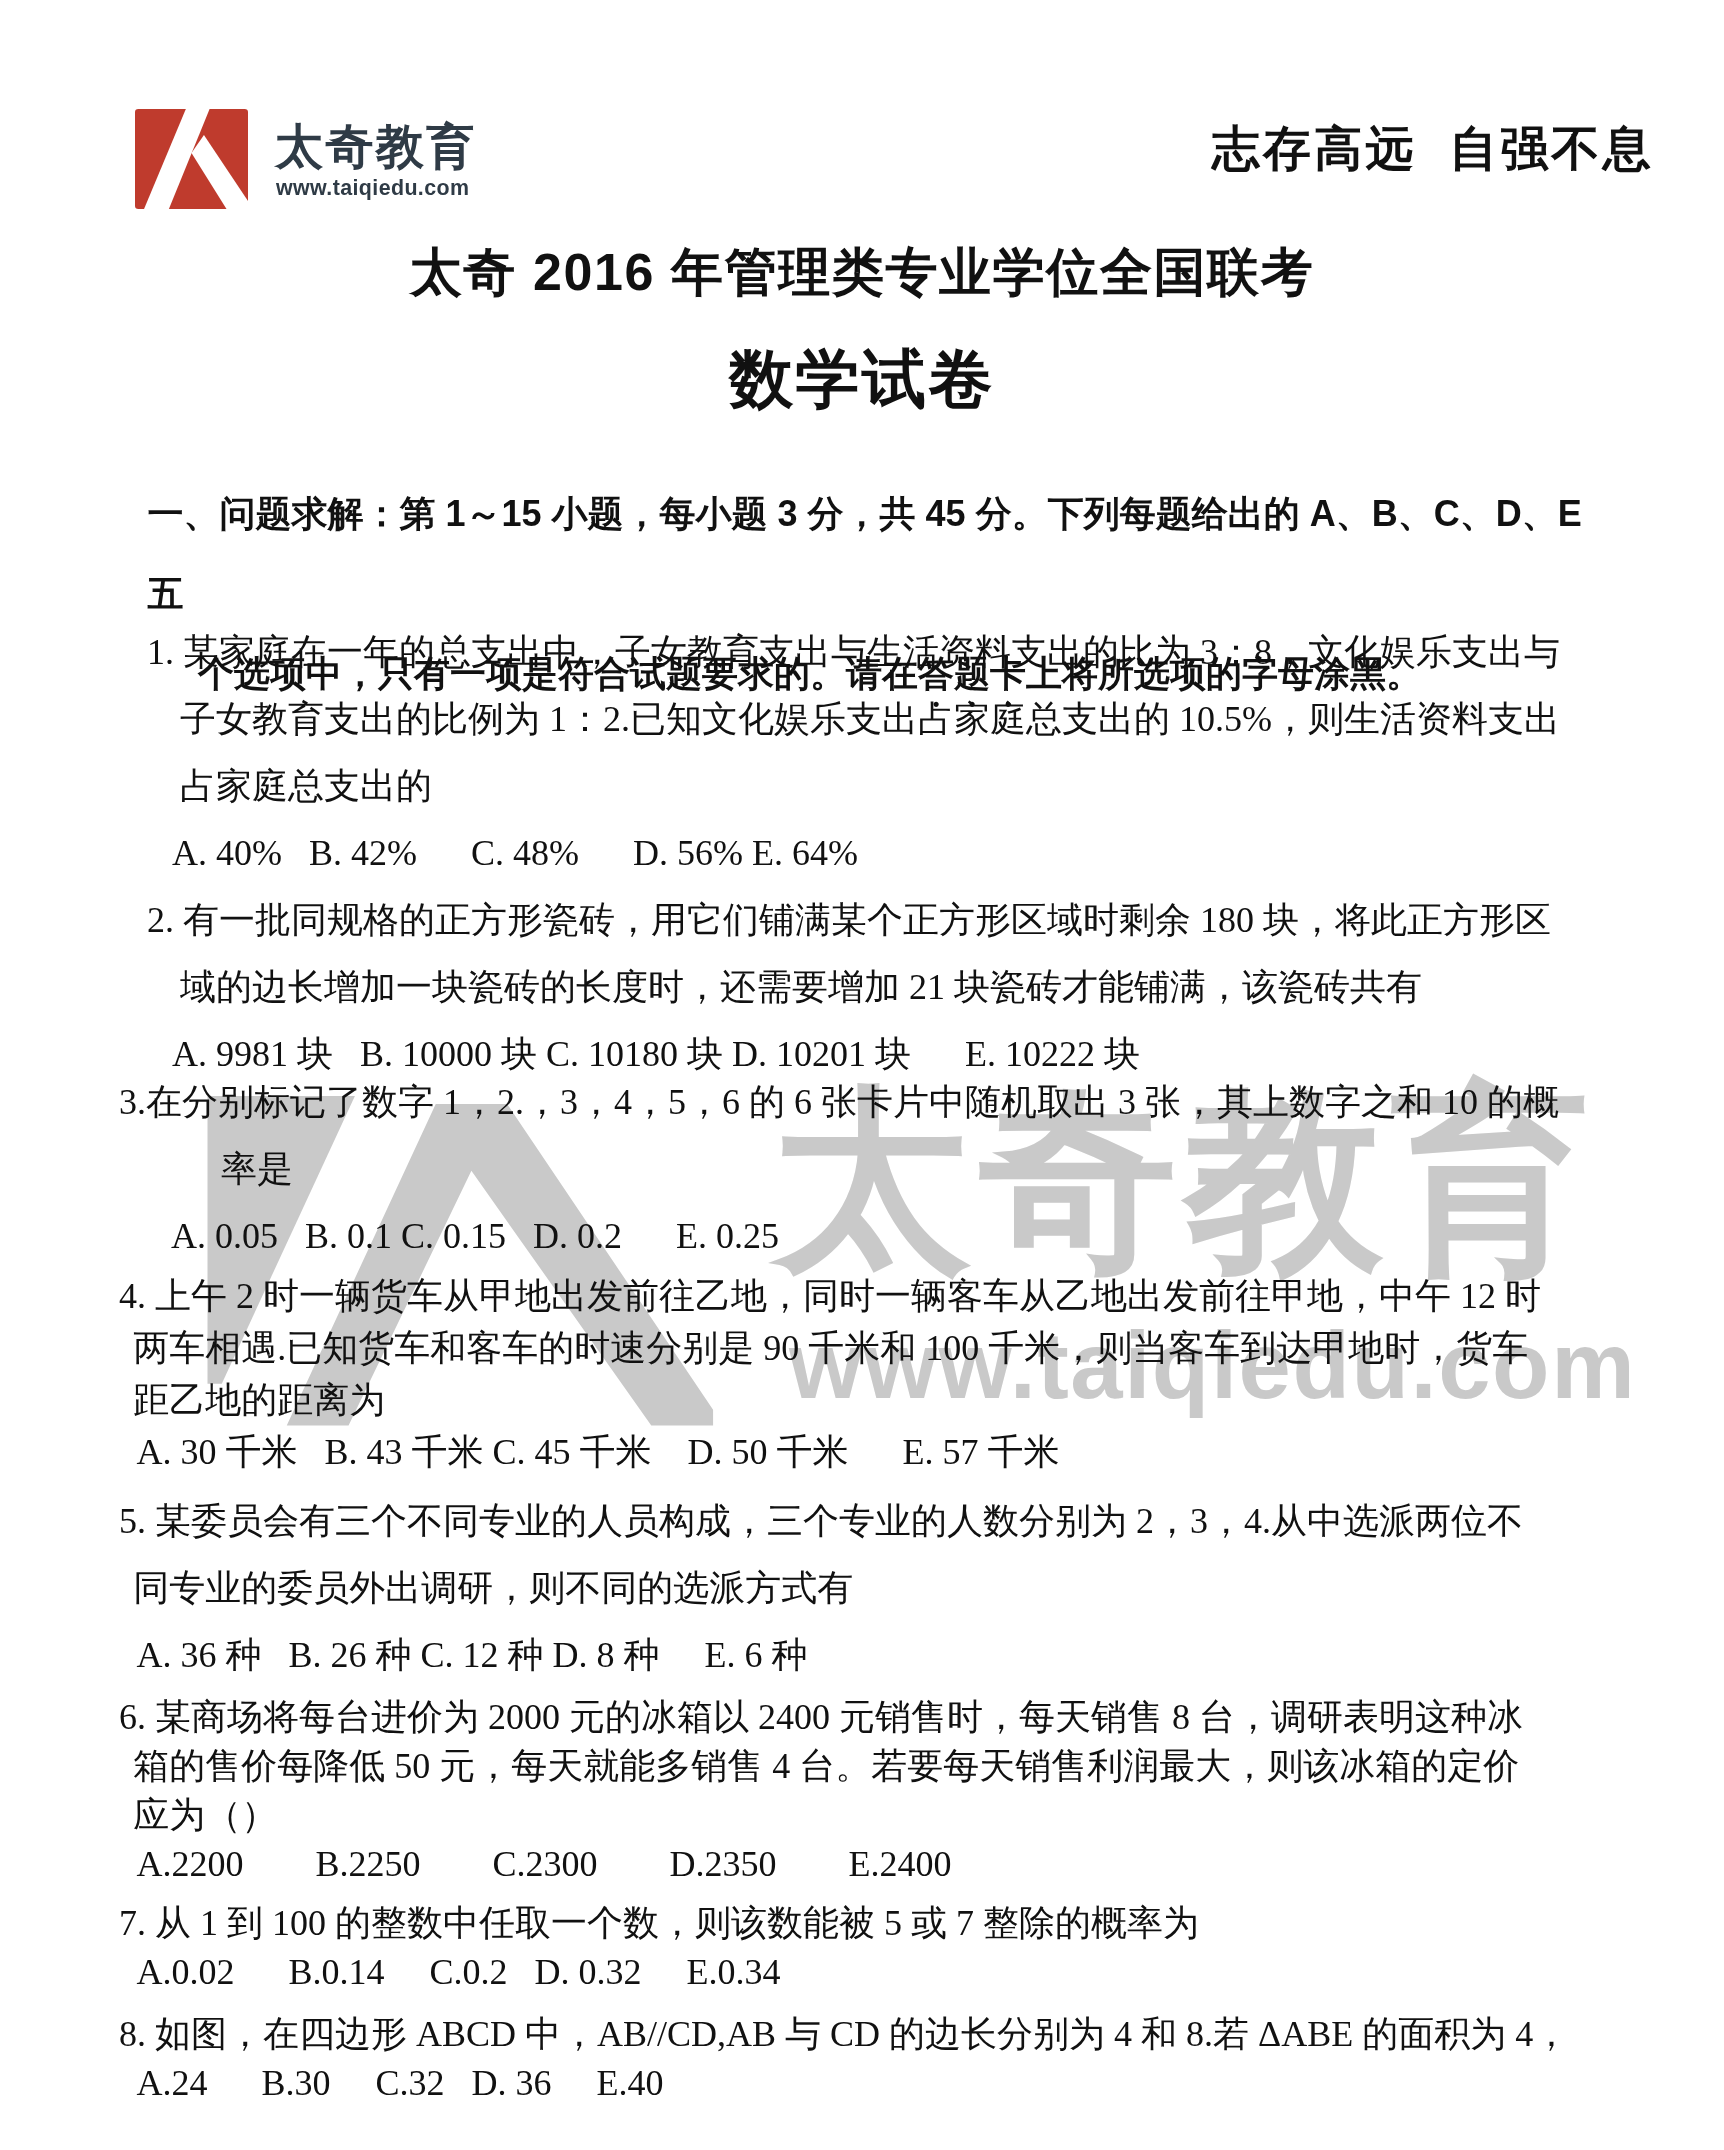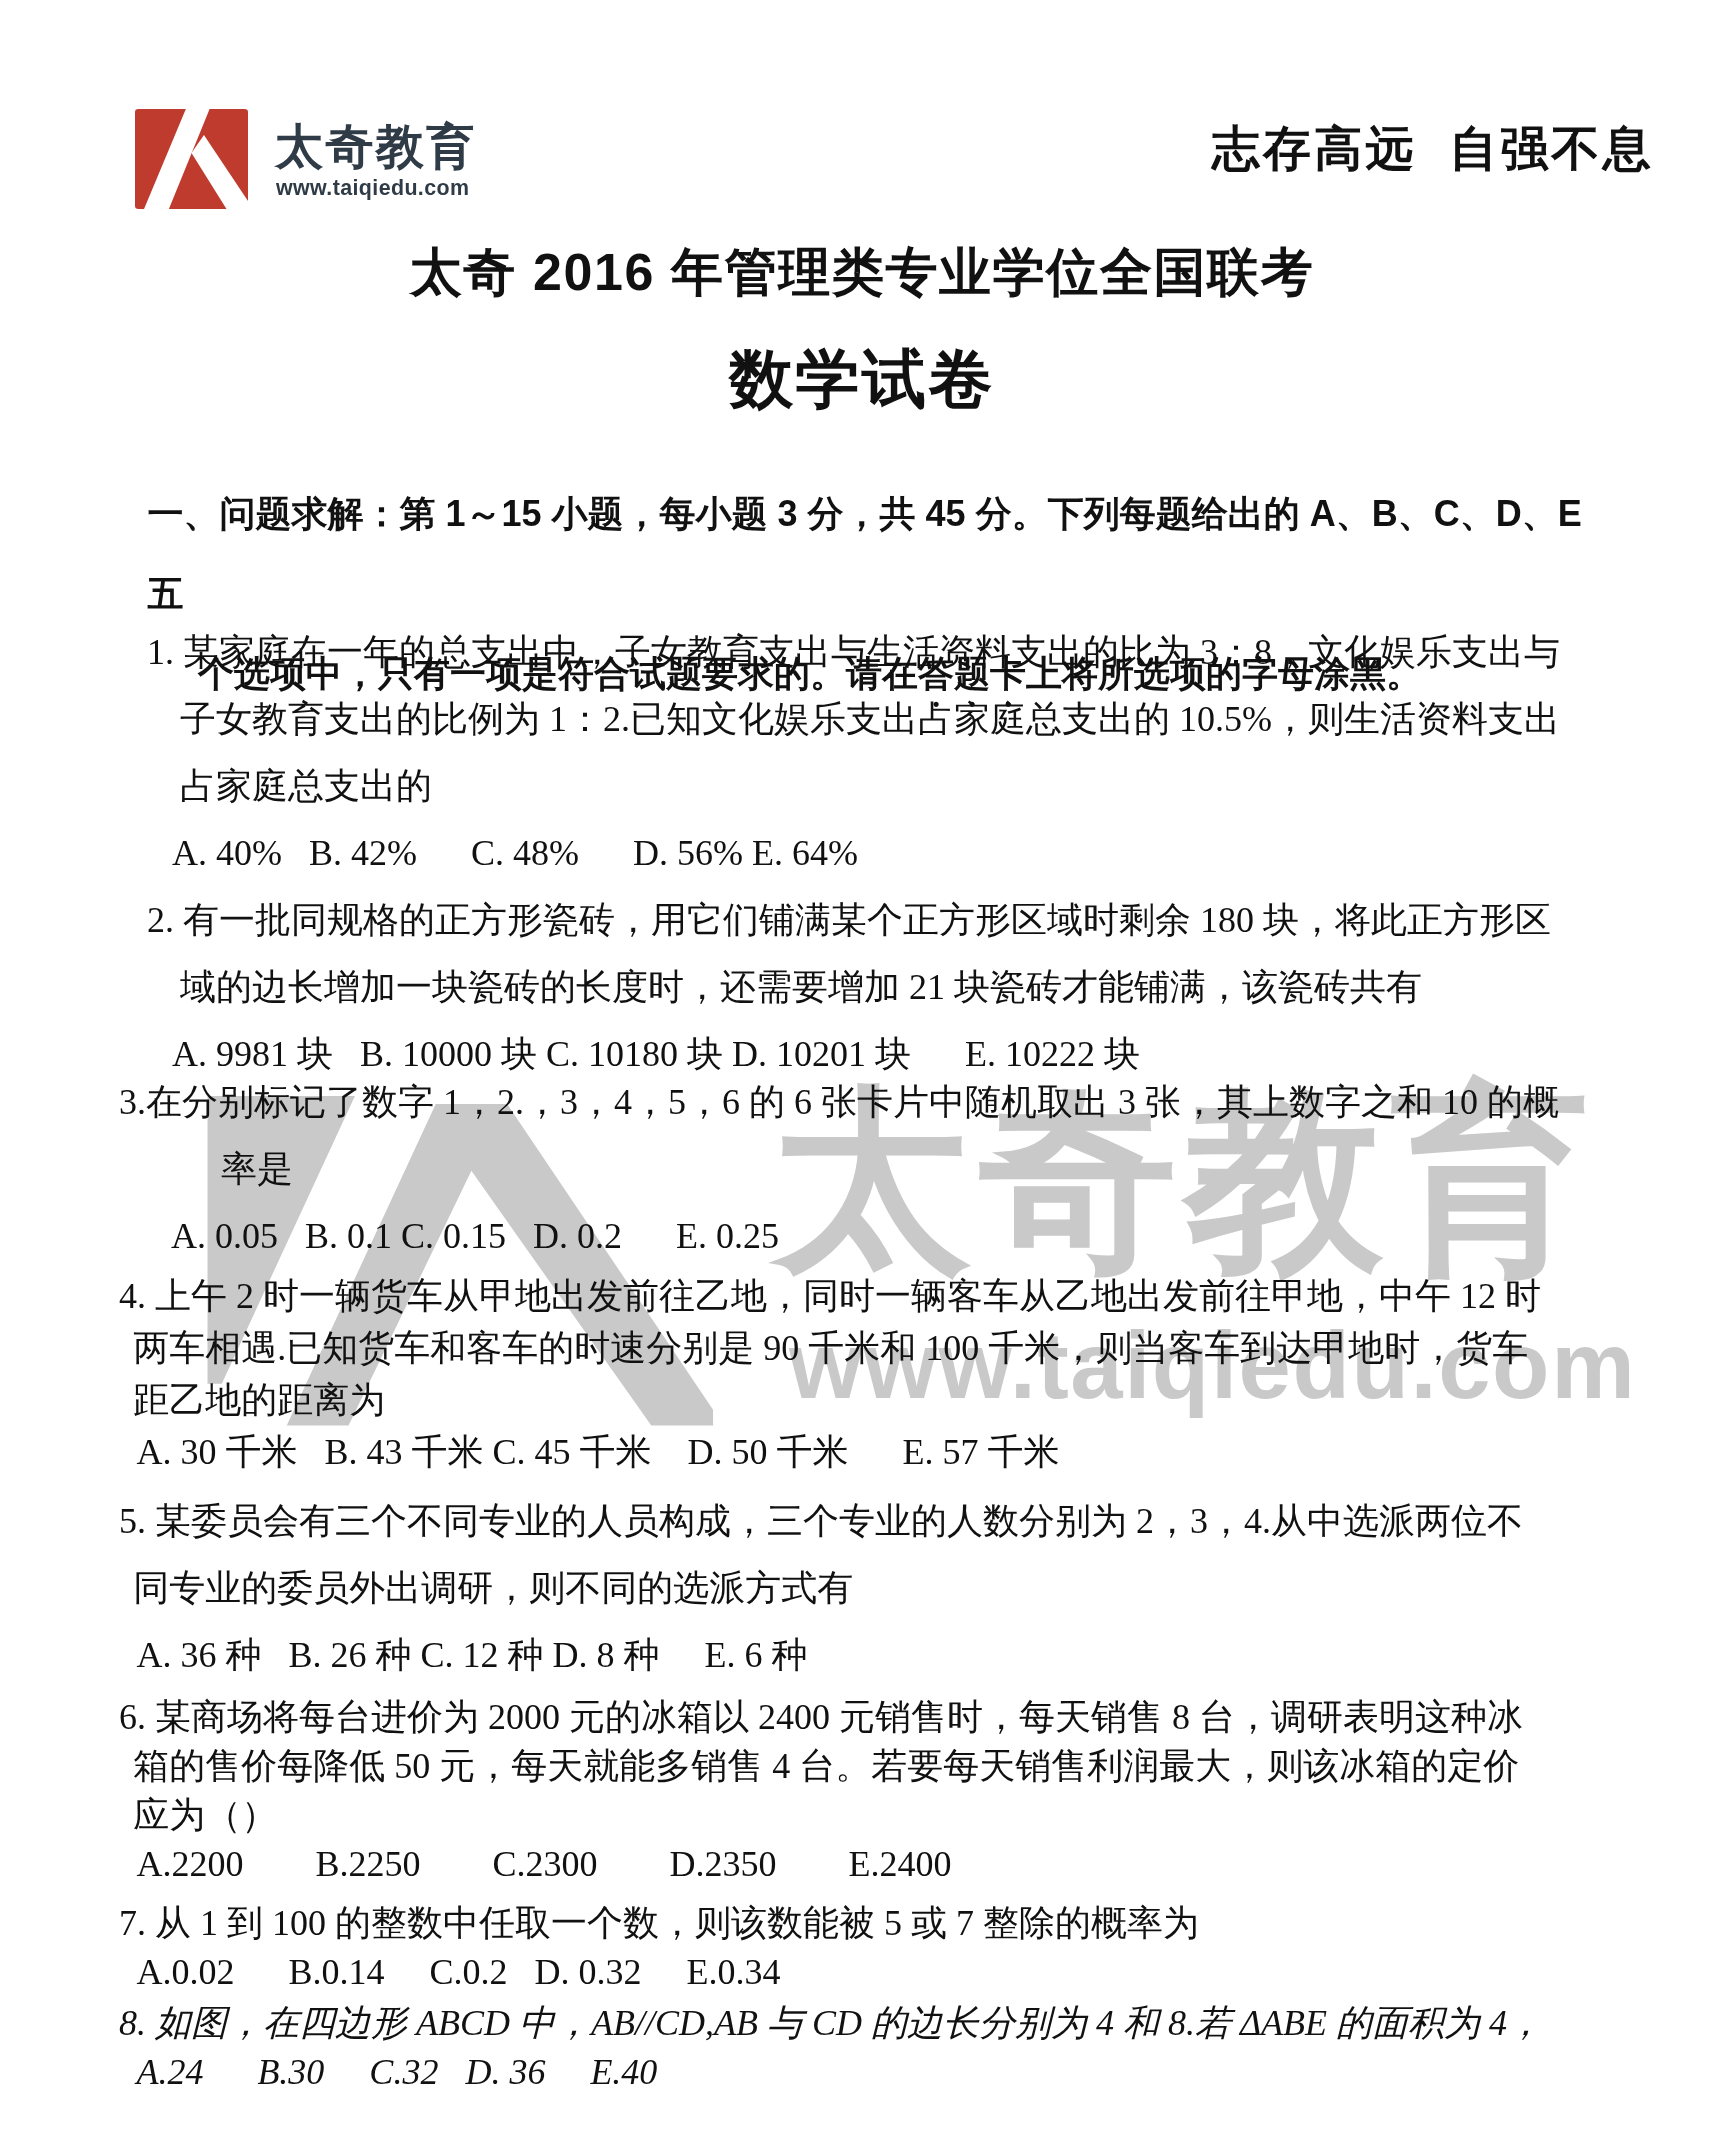--- a/index.html
+++ b/index.html
@@ -83,21 +83,21 @@
   .q .lo{margin-left:17.4px;white-space:pre-wrap;}
   .q1,.q2{margin-left:28px;}
   .q1 .lc,.q2 .lc{margin-left:33px;}
   .q1 .lo,.q2 .lo{margin-left:25px;}
   .q3{margin-top:-19px;}
   .q3 .lc{margin-left:102px;}
   .q3 .lo{margin-left:52px;}
   .q5{margin-top:9.5px;}
   .q6{margin-top:4.8px;}
   .q7{margin-top:9.5px;}
-  .q8{margin-top:2px;font-style:italic;}
+  .q8{margin-top:13px;}
 </style>
 </head>
 <body>
 
 <div class="page">
 
   <div class="watermark">
     <svg class="wm-k" viewBox="0 0 660 420" preserveAspectRatio="none" aria-hidden="true">
       <polygon fill="currentColor" points="12,0 198,0 30,365 12,365"></polygon>
       <polygon fill="currentColor" points="300,10 390,10 650,398 650,418 572,418 345,95 190,418 112,418"></polygon>

